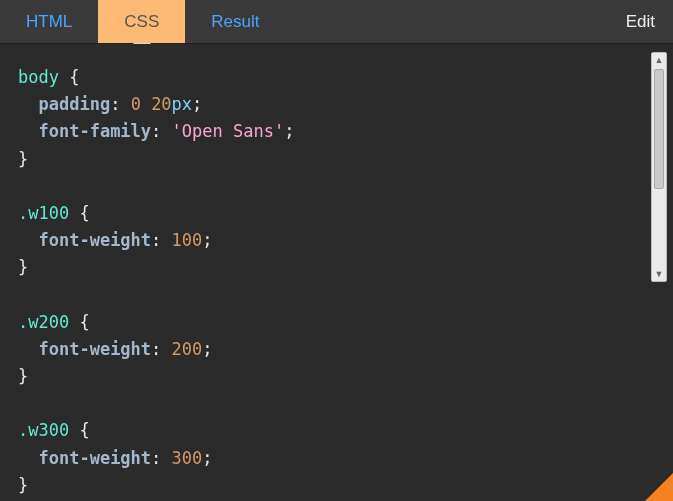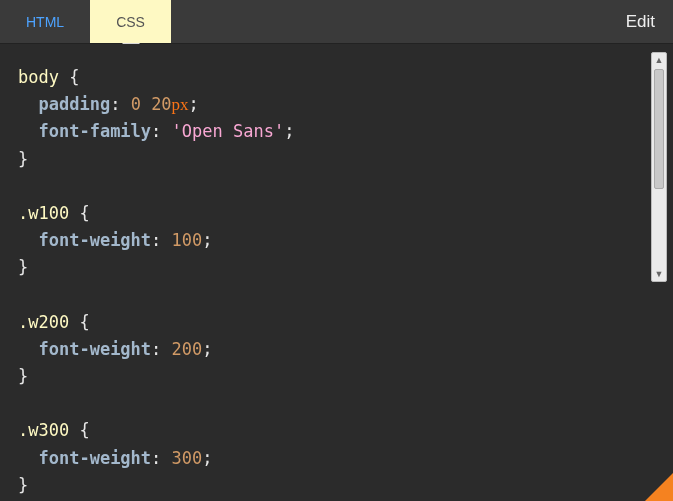--- a/index.html
+++ b/index.html
@@ -8,27 +8,27 @@
     display: flex;
     align-items: stretch;
     background: #3a3a3a;
     height: 44px;
     border-bottom: 1px solid #222;
   }
   .tab {
     padding: 0 26px;
     display: flex;
     align-items: center;
-    font-size: 14px;
+    font-size: 17px;
     color: #4da3ff;
     cursor: pointer;
     position: relative;
   }
   .tab.active {
-    background: #fef9c3;
+    background: #fdba74;
     color: #555;
   }
   .tab.active::after {
     content: "";
     position: absolute;
     left: 50%;
     bottom: -9px;
     margin-left: -9px;
     width: 0; height: 0;
     border-left: 9px solid transparent;
@@ -90,33 +90,34 @@
   .scrollbar .arrow.up { top: 0; }
   .scrollbar .arrow.down { bottom: 0; }
   .corner {
     position: absolute;
     right: 0; bottom: 0;
     width: 0; height: 0;
     border-right: 28px solid #f58220;
     border-top: 28px solid transparent;
   }
   
-  .tok-selector { color: #fef9c3; }
+  .tok-selector { color: #5eead4; }
   .tok-punc { color: #e6e6e6; }
   .tok-prop { color: #a3b8cc; font-weight: bold; }
   .tok-num { color: #d19a66; }
-  .tok-unit { color: #f97316; font-family: Liberation Serif, serif; }
+  .tok-unit { color: #7dd3fc; }
   .tok-str { color: #f9a8d4; }
 </style>
 </head>
 <body>
 
 <div class="toolbar">
   <div class="tab">HTML</div>
   <div class="tab active">CSS</div>
+  <div class="tab">Result</div>
   <div class="spacer"></div>
   <div class="edit">Edit</div>
 </div>
 
 <div class="editor-wrap">
   <div class="editor" id="editor"><div><span class="tok-selector">body</span><span class="tok-punc"> {</span></div><div>  <span class="tok-prop">padding</span><span class="tok-punc">: </span><span class="tok-num">0</span><span> </span><span class="tok-num">20</span><span class="tok-unit">px</span><span class="tok-punc">;</span></div><div>  <span class="tok-prop">font-family</span><span class="tok-punc">: </span><span class="tok-str">'Open Sans'</span><span class="tok-punc">;</span></div><div><span class="tok-punc">}</span></div><div>&nbsp;</div><div><span class="tok-selector">.w100</span><span class="tok-punc"> {</span></div><div>  <span class="tok-prop">font-weight</span><span class="tok-punc">: </span><span class="tok-num">100</span><span class="tok-punc">;</span></div><div><span class="tok-punc">}</span></div><div>&nbsp;</div><div><span class="tok-selector">.w200</span><span class="tok-punc"> {</span></div><div>  <span class="tok-prop">font-weight</span><span class="tok-punc">: </span><span class="tok-num">200</span><span class="tok-punc">;</span></div><div><span class="tok-punc">}</span></div><div>&nbsp;</div><div><span class="tok-selector">.w300</span><span class="tok-punc"> {</span></div><div>  <span class="tok-prop">font-weight</span><span class="tok-punc">: </span><span class="tok-num">300</span><span class="tok-punc">;</span></div><div><span class="tok-punc">}</span></div></div>
   <div class="scrollbar">
     <div class="arrow up">▲</div>
     <div class="thumb"></div>
     <div class="arrow down">▼</div>

